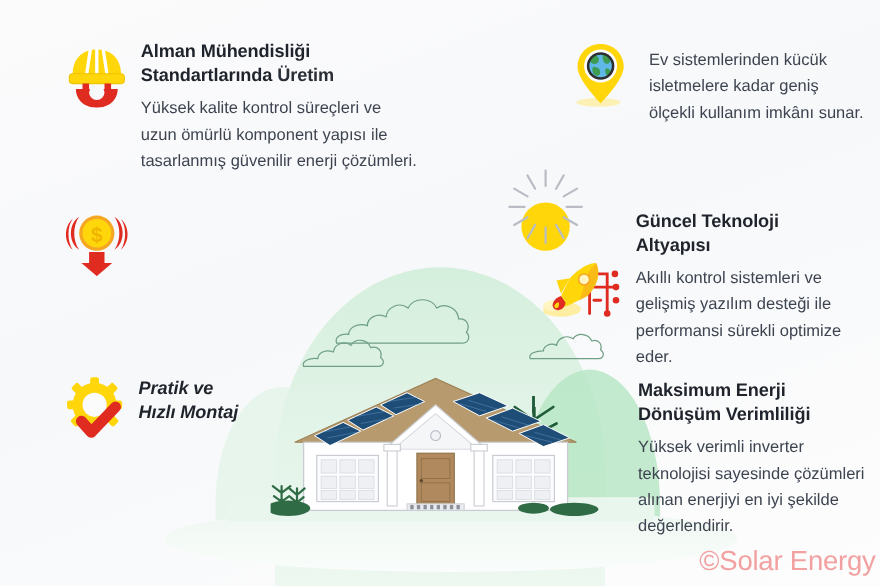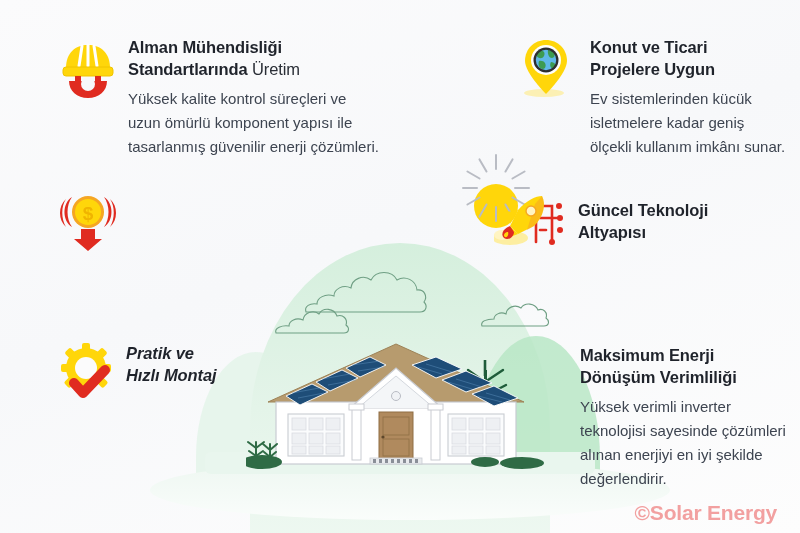--- a/index.html
+++ b/index.html
@@ -87,21 +87,21 @@
   .feature .body { padding-left: 6px; }
 
   .f-title {
     font-size: 16.5px;
     font-weight: 700;
     color: #1f232b;
     line-height: 1.34;
     letter-spacing: -0.1px;
     white-space: pre-line;
   }
-  .f-title .light { font-weight: 400; color: #2a2e36; }
+  .f-title .light { font-weight: 700; color: #2a2e36; }
   .f-desc {
     margin-top: 7px;
     font-size: 15px;
     font-weight: 400;
     color: #3d4450;
     line-height: 1.60;
     white-space: pre-line;
   }
 
   
@@ -114,23 +114,23 @@
   #feat-5 .body { padding-left: 0; }
 
   
   #feat-3 .body, #feat-4 .body { padding-left: 12px; }
   #feat-1 .body, #feat-2 .body { padding-left: 8px; }
   #feat-0 .body { padding-left: 10px; }
 
   
   .watermark {
     position: absolute;
-    right: 23px; bottom: 8px;
-    font-size: 21px;
-    font-weight: 700;
+    right: 4px; bottom: 8px;
+    font-size: 25px;
+    font-weight: 400;
     color: #f2a0a0;
     letter-spacing: -0.2px;
   }
 </style>
 </head>
 <body>
 
 <div id="stage">
 
   <div class="scenery">
@@ -345,22 +345,20 @@
         <g fill="#3d9b52">
           <path d="M20 15 C24 13 28 16 26 20 C24 24 19 22 18 19 Z"></path>
           <path d="M30 14 C35 14 38 18 36 21 C33 24 29 20 30 14 Z"></path>
           <path d="M21 25 C26 24 29 28 27 32 C24 35 19 31 21 25 Z"></path>
           <path d="M33 26 C37 26 39 30 36 32 C33 34 31 29 33 26 Z"></path>
         </g>
         <circle cx="28" cy="24" r="11" fill="none" stroke="#2e2e2e" stroke-width="1.6"></circle>
       </svg>
     </div>
     <div class="body">
-      <div class="f-title"><span>Konut ve Ticari
-Projelere Uygun</span><span class="light"></span></div>
       <div class="f-desc">Ev sistemlerinden kücük
 isletmelere kadar geniş
 ölçekli kullanım imkânı sunar.</div>
     </div>
   </div>
 
   <div class="feature" id="feat-4">
     <div class="icon" style="width:72px;flex:0 0 72px;">
       <svg width="72" height="62" viewBox="0 0 72 62">
 
@@ -387,20 +385,23 @@
         <path d="M24 20 L12 22 L16 34 Z" fill="#ffd60a"></path>
         <path d="M24 44 L13 48 L17 37 Z" fill="#ffd60a"></path>
 
         <path d="M16 36 C10 38 6 44 10 48 C14 51 20 47 20 42 Z" fill="#e02b20"></path>
         <path d="M13 42 C10 43 9 46 11 47 C13 48 15 45 14 42 Z" fill="#ffd60a"></path>
       </svg>
     </div>
     <div class="body">
       <div class="f-title"><span>Güncel Teknoloji
 Altyapısı</span><span class="light"></span></div>
+      <div class="f-desc">Akıllı kontrol sistemleri ve
+gelişmiş yazılım desteği ile
+performansi sürekli optimize eder.</div>
     </div>
   </div>
 
   <div class="feature" id="feat-5">
     <div class="body">
       <div class="f-title"><span>Maksimum Enerji
 Dönüşüm Verimliliği</span><span class="light"></span></div>
       <div class="f-desc">Yüksek verimli inverter
 teknolojisi sayesinde çözümleri
 alınan enerjiyi en iyi şekilde

